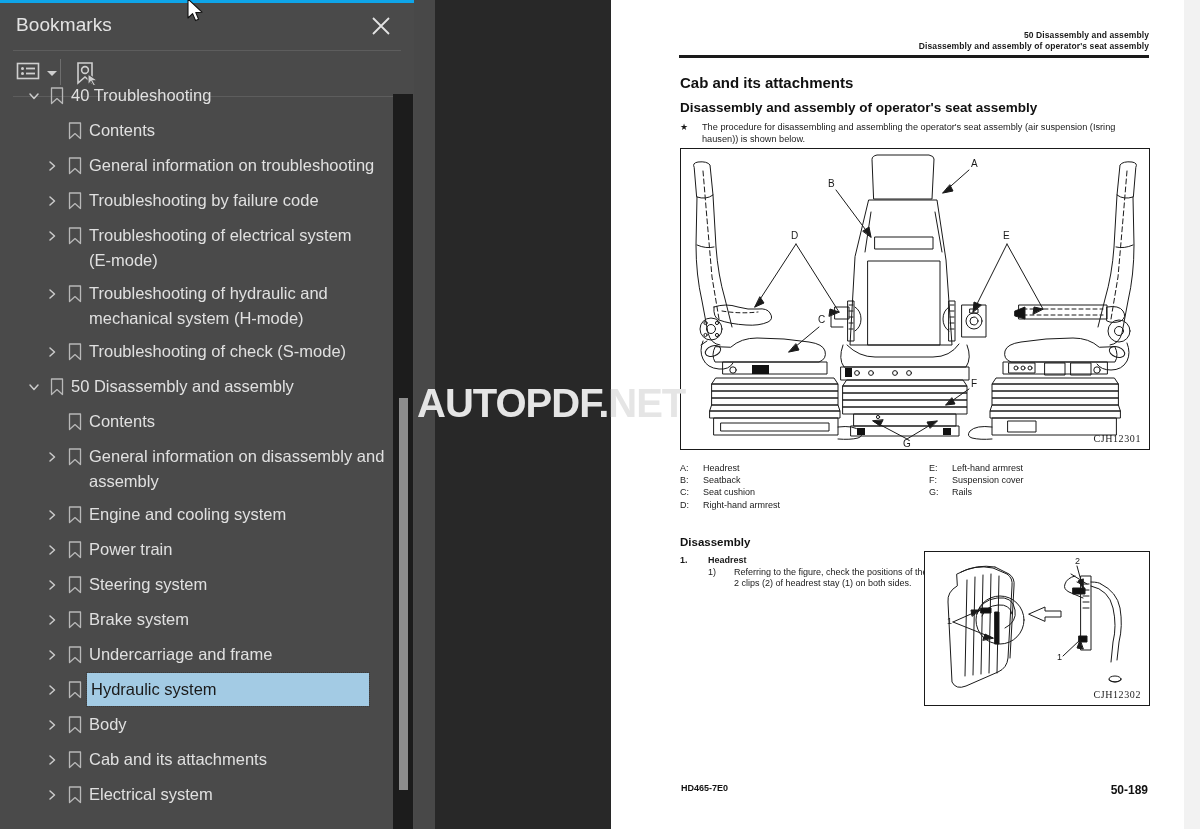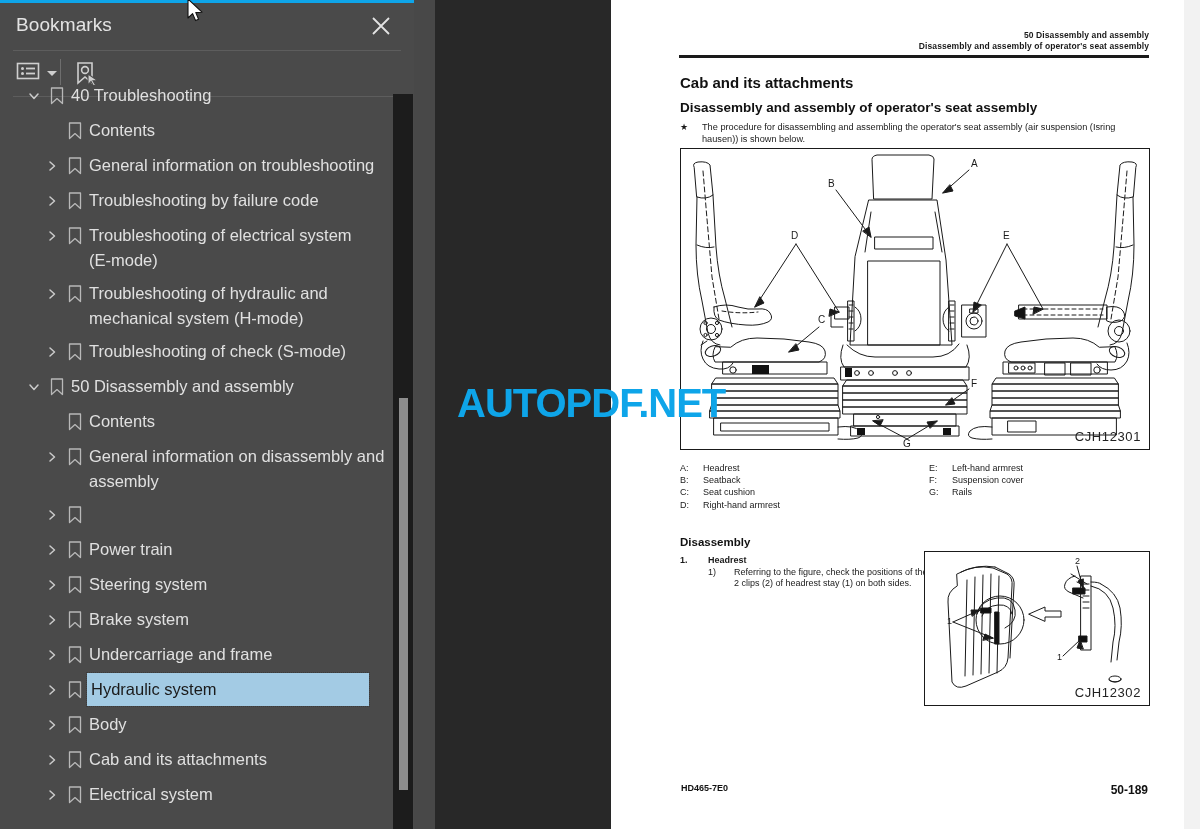--- a/index.html
+++ b/index.html
@@ -170,22 +170,22 @@
 
   
   .fig1 {
     position: absolute; left: 69px; top: 148px;
     width: 470px; height: 302px;
     border: 1.4px solid #1a1a1a; background: #fff;
     overflow: hidden;
   }
   .fig-id {
     position: absolute; right: 8px; bottom: 5px;
-    font-size: 13px; color: #222; letter-spacing: .6px;
-    font-family: Liberation Sans, sans-serif;
+    font-size: 10px; color: #222; letter-spacing: .6px;
+    font-family: Liberation Serif, serif;
   }
 
   
   .legend {
     position: absolute; left: 69px; top: 462px; width: 470px;
     font-size: 9px; color: #1a1a1a;
   }
   .legend-col { position: absolute; top: 0; }
   .legend-col.left { left: 0; }
   .legend-col.right { left: 249px; }
@@ -219,25 +219,24 @@
   }
   .footer-right {
     position: absolute; right: 36px; top: 783px;
     font-size: 12px; font-weight: bold; color: #111;
   }
 
   
   .watermark {
     position: absolute; left: 417px; top: 381px;
     font-size: 40px; font-weight: bold;
-    color: #0ea5e9;
+    color: #e5e5e5;
     letter-spacing: -1px;
     white-space: nowrap;
     pointer-events: none;
-    margin-left: 40px;
   }
 
   
   .cursor { position: absolute; left: 186px; top: -2px; pointer-events: none; }
 
   .fig-svg { position: absolute; left: 0; top: 0; }
 </style>
 </head>
 <body>
 
@@ -419,20 +418,21 @@
           <div class="twisty">
             <svg width="14" height="14" viewBox="0 0 14 14">
               <path d="M5 3 L9.5 7 L5 11" fill="none" stroke="currentColor" stroke-width="1.5" stroke-linecap="round" stroke-linejoin="round"></path>
             </svg>
           </div>
           <div class="bmicon">
             <svg width="14" height="18" viewBox="0 0 14 18">
               <path d="M1.5 1 H12.5 V16.5 L7 11.6 L1.5 16.5 Z" fill="none" stroke="currentColor" stroke-width="1.3" stroke-linejoin="round"></path>
             </svg>
           </div>
+          <div class="label">Engine and cooling system</div>
         </div>
         <div class="node lvl1">
           <div class="twisty">
             <svg width="14" height="14" viewBox="0 0 14 14">
               <path d="M5 3 L9.5 7 L5 11" fill="none" stroke="currentColor" stroke-width="1.5" stroke-linecap="round" stroke-linejoin="round"></path>
             </svg>
           </div>
           <div class="bmicon">
             <svg width="14" height="18" viewBox="0 0 14 18">
               <path d="M1.5 1 H12.5 V16.5 L7 11.6 L1.5 16.5 Z" fill="none" stroke="currentColor" stroke-width="1.3" stroke-linejoin="round"></path>

